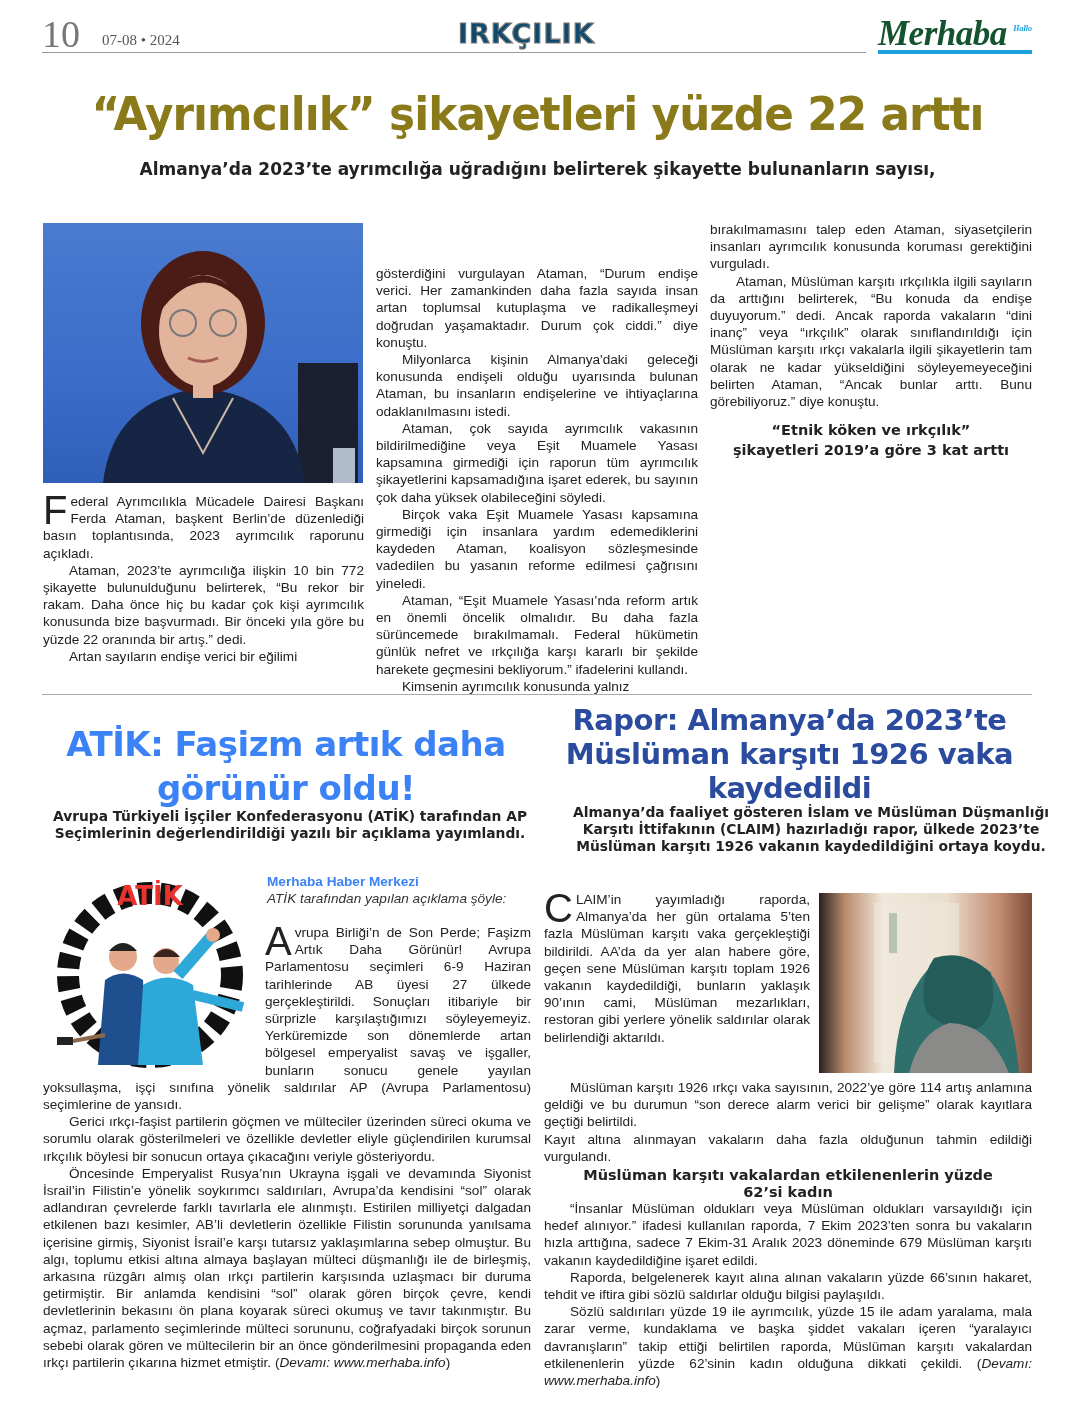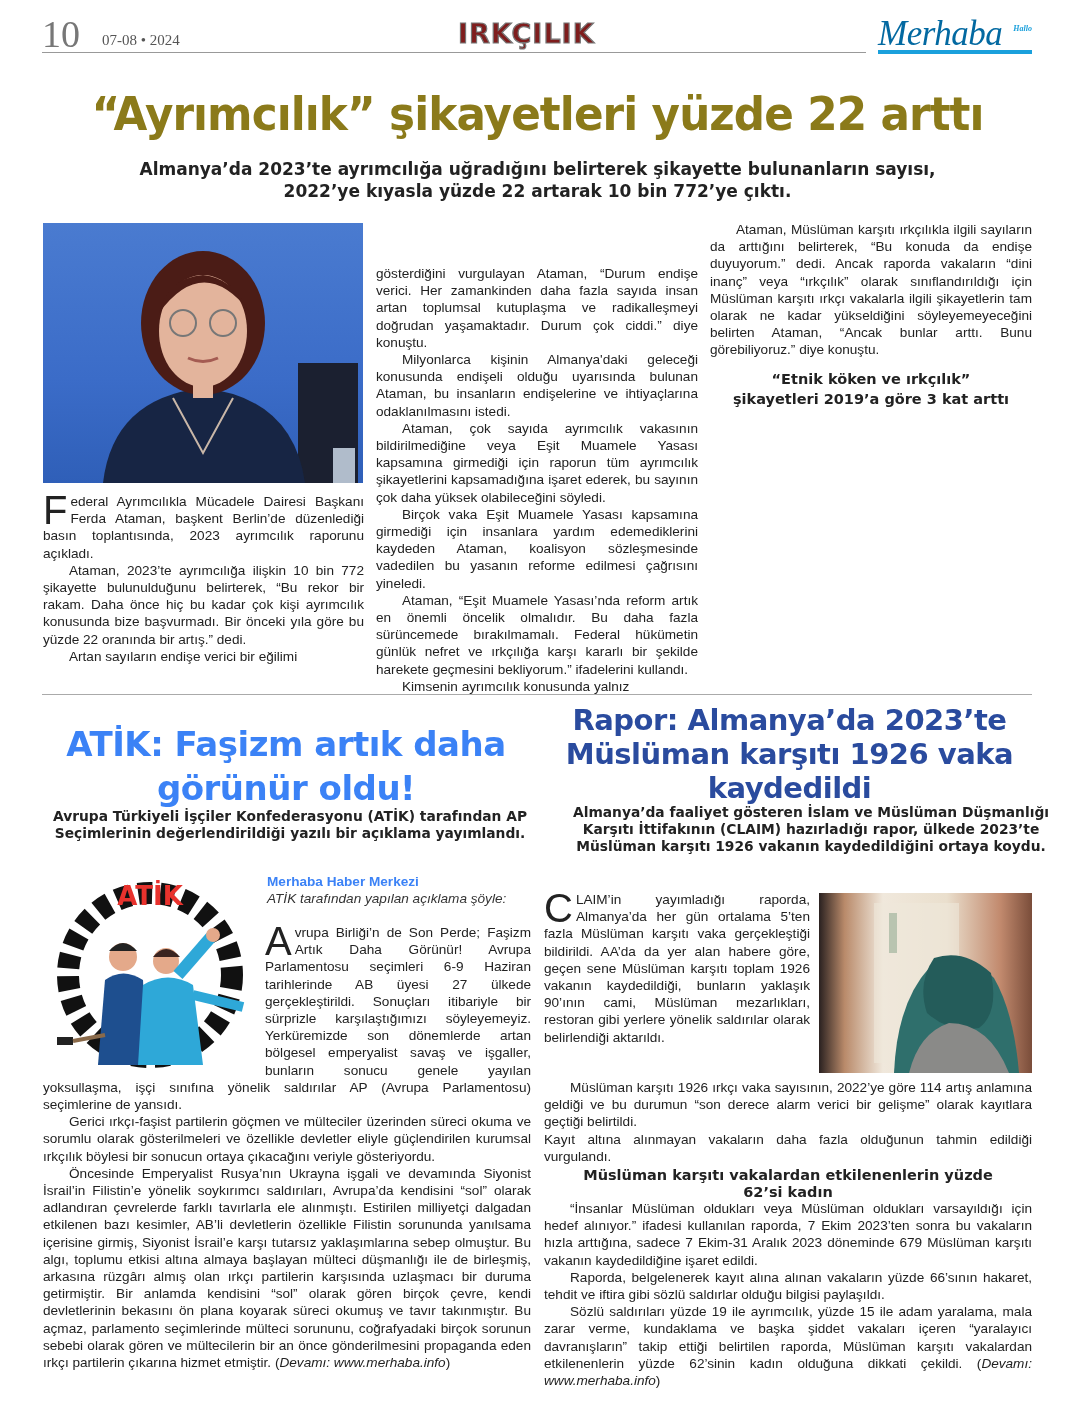--- a/index.html
+++ b/index.html
@@ -1,24 +1,24 @@
 <!DOCTYPE html>
 <html><head>
 <meta charset="utf-8">
 <style>
   html,body{margin:0;padding:0;background:#fff;}
   body{width:1075px;height:1426px;position:relative;overflow:hidden;font-family:"Liberation Sans",sans-serif;color:#1a1a1a;}
   .abs{position:absolute;}
   
   .pagenum{left:42px;top:14px;font-family:"Liberation Serif",serif;font-size:38px;color:#777;line-height:40px;}
   .pagedate{left:102px;top:32px;font-family:"Liberation Serif",serif;font-size:15px;color:#555;}
-  .section{left:458px;top:18px;font-family:"DejaVu Sans",sans-serif;font-weight:bold;font-size:27px;letter-spacing:1px;color:#7f1d1d;-webkit-text-stroke:1.2px #777;}
+  .section{left:458px;top:18px;font-family:"DejaVu Sans",sans-serif;font-weight:bold;font-size:27px;letter-spacing:1px;color:#0c4a6e;-webkit-text-stroke:1.2px #777;}
   .hrule{left:42px;top:52px;width:824px;height:1px;background:#999;}
   .logo{left:876px;top:16px;width:158px;height:40px;}
-  .logo .word{position:absolute;left:2px;top:-2px;font-family:"Liberation Serif",serif;font-style:italic;font-weight:normal;font-size:35px;color:#0369a1;letter-spacing:-0.5px;}
+  .logo .word{position:absolute;left:2px;top:-2px;font-family:"Liberation Serif",serif;font-style:italic;font-weight:bold;font-size:35px;color:#14532d;letter-spacing:-0.5px;}
   .logo .hallo{position:absolute;right:2px;top:8px;font-family:"Liberation Serif",serif;font-style:italic;font-size:8px;color:#1aa0dc;font-weight:bold;}
   .logo .strip{position:absolute;left:2px;top:34px;width:154px;height:4px;background:#1aa0dc;}
   
   .headline{left:0;width:1075px;top:86px;text-align:center;font-family:"DejaVu Sans",sans-serif;font-weight:bold;font-size:47px;color:#8b7a1a;letter-spacing:-1px;transform:scaleX(0.93);}
   .deck{left:60px;width:955px;top:158px;text-align:center;font-family:"DejaVu Sans",sans-serif;font-weight:bold;font-size:17px;line-height:22px;color:#222;}
   .body{font-size:13.6px;line-height:17.2px;text-align:justify;color:#222;}
   .body p{margin:0;text-indent:26px;}
   .body p.noind{text-indent:0;}
   .dropcap{float:left;font-size:40px;line-height:34px;margin:0 3px -2px 0;font-family:"Liberation Sans",sans-serif;color:#222;}
   .photo1{left:43px;top:223px;width:320px;height:260px;background:linear-gradient(180deg,#4a7bd0 0%,#3b6cc8 60%,#2f5fb8 100%);overflow:hidden;}
@@ -42,21 +42,20 @@
 <div class="abs hrule"></div>
 <div class="abs logo">
   <span class="word">Merhaba</span>
   <span class="hallo">Hallo</span>
   <span class="strip"></span>
 </div>
 
 <div class="abs headline">“Ayrımcılık” şikayetleri yüzde 22 arttı</div>
 <div class="abs deck">
   <div>Almanya’da 2023’te ayrımcılığa uğradığını belirterek şikayette bulunanların sayısı,</div>
-  <div>2022’ye kıyasla yüzde 22 artarak 10 bin 772’ye çıktı.</div>
 </div>
 
 <div class="abs photo1" title="Ferda Ataman portrait">
   <svg width="320" height="260" viewBox="0 0 320 260">
     <rect x="255" y="140" width="60" height="120" fill="#1b2030"></rect>
     <path d="M60 260 Q70 175 160 165 Q250 175 262 260 Z" fill="#172544"></path>
     <path d="M130 175 L160 230 L190 175" fill="none" stroke="#c9b7a8" stroke-width="2"></path>
     <ellipse cx="160" cy="100" rx="62" ry="72" fill="#4b1c16"></ellipse>
     <ellipse cx="160" cy="108" rx="44" ry="56" fill="#e3b49c"></ellipse>
     <path d="M116 90 Q160 30 206 88 Q190 55 160 52 Q125 55 116 90Z" fill="#4b1c16"></path>
@@ -77,20 +76,21 @@
 <div class="abs body" style="left:376px;top:221px;width:322px;margin-top:44px;">
   <p class="noind">gösterdiğini vurgulayan Ataman, “Durum endişe verici. Her zamankinden daha fazla sayıda insan artan toplumsal kutuplaşma ve radikalleşmeyi doğrudan yaşamaktadır. Durum çok ciddi.” diye konuştu.</p>
   <p>Milyonlarca kişinin Almanya'daki geleceği konusunda endişeli olduğu uyarısında bulunan Ataman, bu insanların endişelerine ve ihtiyaçlarına odaklanılmasını istedi.</p>
   <p>Ataman, çok sayıda ayrımcılık vakasının bildirilmediğine veya Eşit Muamele Yasası kapsamına girmediği için raporun tüm ayrımcılık şikayetlerini kapsamadığına işaret ederek, bu sayının çok daha yüksek olabileceğini söyledi.</p>
   <p>Birçok vaka Eşit Muamele Yasası kapsamına girmediği için insanlara yardım edemediklerini kaydeden Ataman, koalisyon sözleşmesinde vadedilen bu yasanın reforme edilmesi çağrısını yineledi.</p>
   <p>Ataman, “Eşit Muamele Yasası’nda reform artık en önemli öncelik olmalıdır. Bu daha fazla sürüncemede bırakılmamalı. Federal hükümetin günlük nefret ve ırkçılığa karşı kararlı bir şekilde harekete geçmesini bekliyorum.” ifadelerini kullandı.</p>
   <p>Kimsenin ayrımcılık konusunda yalnız</p>
 </div>
 
 <div class="abs body" style="left:710px;top:221px;width:322px;">
+  <p class="noind">bırakılmamasını talep eden Ataman, siyasetçilerin insanları ayrımcılık konusunda koruması gerektiğini vurguladı.</p>
   <p>Ataman, Müslüman karşıtı ırkçılıkla ilgili sayıların da arttığını belirterek, “Bu konuda da endişe duyuyorum.” dedi. Ancak raporda vakaların “dini inanç” veya “ırkçılık” olarak sınıflandırıldığı için Müslüman karşıtı ırkçı vakalarla ilgili şikayetlerin tam olarak ne kadar yükseldiğini söyleyemeyeceğini belirten Ataman, “Ancak bunlar arttı. Bunu görebiliyoruz.” diye konuştu.</p>
   <div class="subhead" style="font-size:14.5px;line-height:20px;margin:10px 18px 0 18px;">“Etnik köken ve ırkçılık” şikayetleri 2019’a göre 3 kat arttı</div>
 </div>
 
 <div class="abs divider"></div>
 
 <div class="abs h2red">ATİK: Faşizm artık daha görünür oldu!</div>
 <div class="abs subhead deck2" style="left:50px;width:480px;top:808px;">Avrupa Türkiyeli İşçiler Konfederasyonu (ATİK) tarafından AP Seçimlerinin değerlendirildiği yazılı bir açıklama yayımlandı.</div>
 
 <div class="abs atiklogo">

